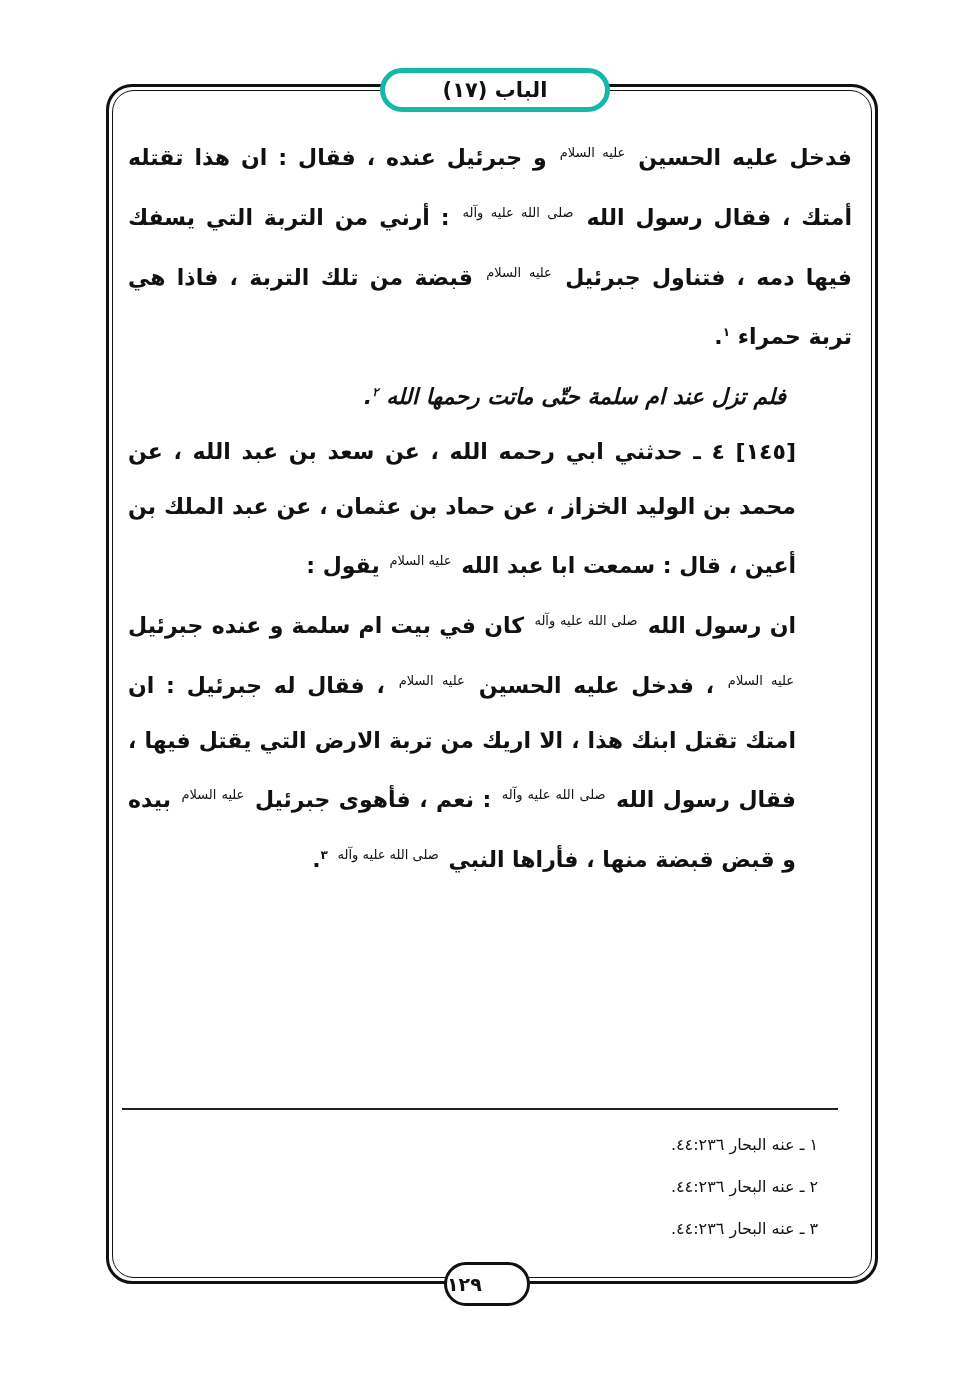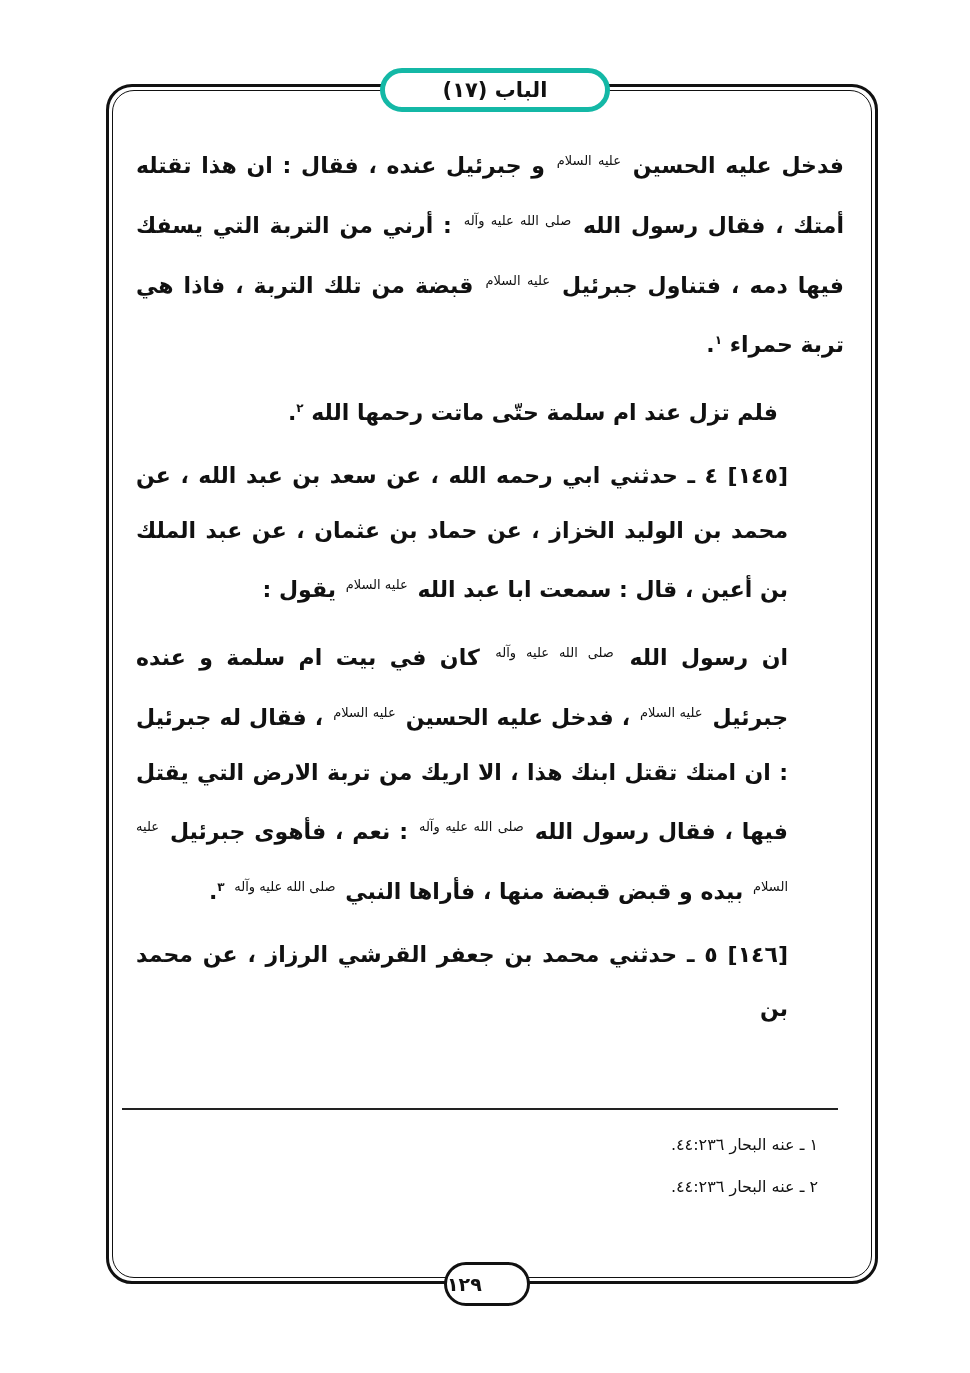--- a/index.html
+++ b/index.html
@@ -23,23 +23,23 @@
     position: absolute; left: 444px; top: 1262px; width: 86px; height: 44px;
     background: #fff; border: 3px solid #111; border-radius: 22px; box-sizing: border-box;
     display: flex; align-items: center; justify-content: flex-start;
     font-size: 19px; font-weight: bold;
   }
   .body-text {
     position: absolute; left: 128px; top: 126px; width: 724px;
     direction: rtl; text-align: justify; text-align-last: right;
     font-size: 22px; font-weight: bold; line-height: 54.5px;
   }
-  .body-text p { margin: 8px; }
+  .body-text p { margin: 0; }
   .indent { padding-right: 56px; }
-  .centered-indent { padding-right: 66px; }
+  .centered-indent { padding-right: 66px; font-style: italic; }
   .hon { font-size: 13px; font-weight: normal; vertical-align: super; margin: 0 2px; }
   .sup { font-size: 12px; vertical-align: super; }
   .divider {
     position: absolute; left: 122px; top: 1108px; width: 716px; height: 0;
     border-top: 2px solid #222;
   }
   .footnotes {
     position: absolute; left: 500px; top: 1124px; width: 318px;
     direction: rtl; font-size: 16px; line-height: 42px;
   }
@@ -89,27 +89,25 @@
     <span class="hon">عليه السلام</span>
     <span>، فقال له جبرئيل : ان امتك تقتل ابنك هذا ، الا اريك من تربة الارض التي يقتل فيها ، فقال رسول الله</span>
     <span class="hon">صلى الله عليه وآله</span>
     <span>: نعم ، فأهوى جبرئيل</span>
     <span class="hon">عليه السلام</span>
     <span>بيده و قبض قبضة منها ، فأراها النبي</span>
     <span class="hon">صلى الله عليه وآله</span>
     <span class="sup">٣</span><span>.</span>
   </p>
 
-  <p class="indent">
-    <span>[١٤٦] ٥ ـ حدثني محمد بن جعفر القرشي الرزاز ، عن محمد بن</span>
-  </p>
 </div>
 
 <div class="divider"></div>
 
 <div class="footnotes">
   <div>١ ـ عنه البحار ٤٤:٢٣٦.</div>
   <div>٢ ـ عنه البحار ٤٤:٢٣٦.</div>
+  <div>٣ ـ عنه البحار ٤٤:٢٣٦.</div>
 </div>
 
 <div class="page-pill">
   <span>١٢٩</span>
 </div>
 
 </body></html>

